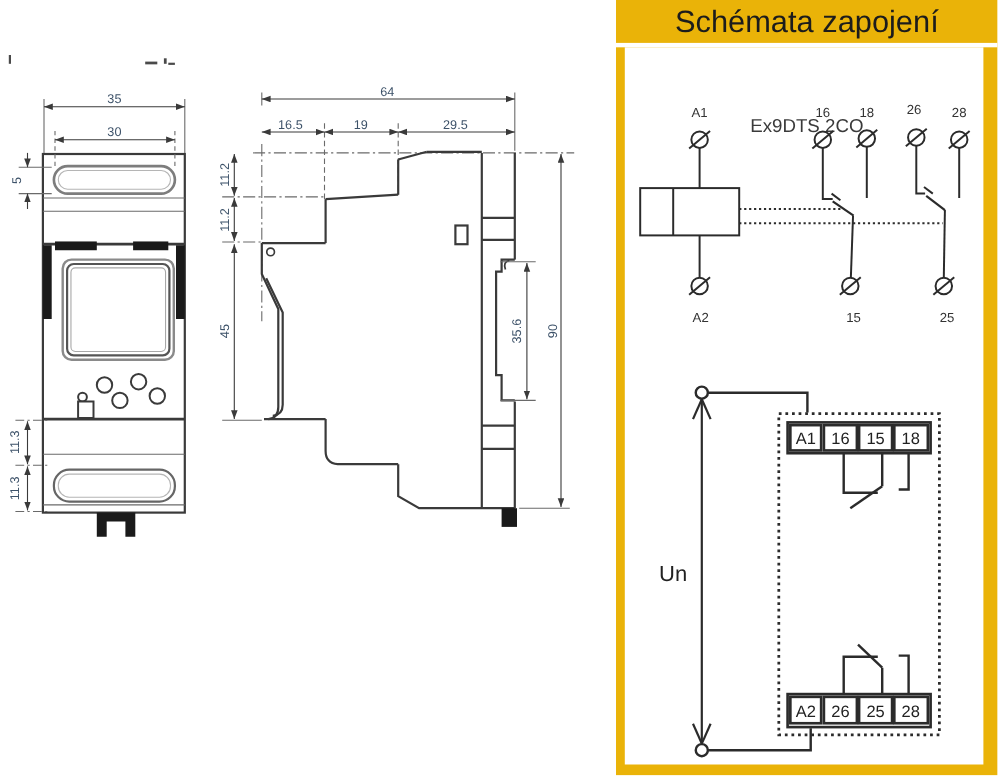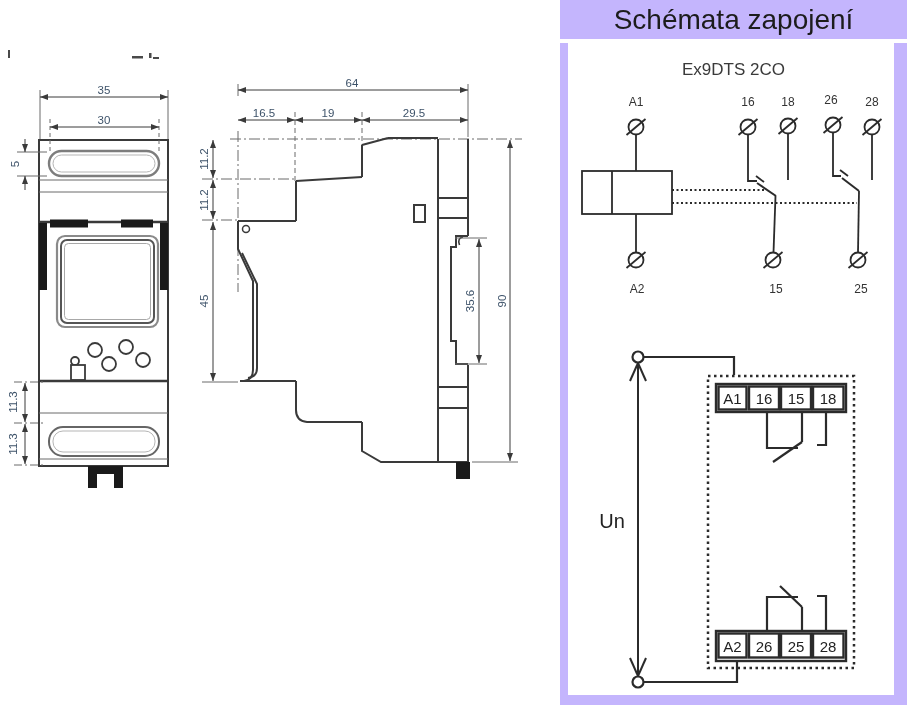--- a/index.html
+++ b/index.html
@@ -3,26 +3,26 @@
 <meta charset="utf-8">
 <style>
   html,body{margin:0;padding:0;background:#fff;}
   #stage{position:relative;width:907px;height:705px;overflow:hidden;background:#fff;
          font-family:"Liberation Sans",sans-serif;}
   #drawing-area{position:absolute;left:0;top:0;}
   .dimtxt{font-family:"Liberation Sans",sans-serif;font-size:11.5px;fill:#3d5269;}
   .outline{stroke:#3a3a3a;stroke-width:2;fill:none;}
   .thin{stroke:#6a6a6a;stroke-width:1;fill:none;}
   .dimline{stroke:#3a3a3a;stroke-width:1;fill:none;}
-  #schema-panel{position:absolute;left:560px;top:0;width:347px;height:705px;background:#c4b5fd;}
+  #schema-panel{position:absolute;left:560px;top:0;width:347px;height:705px;background:#eab308;}
   .panel-header{position:absolute;left:0;top:0;width:100%;height:39px;display:flex;
                 align-items:center;justify-content:center;font-size:28px;color:#1c1c1c;}
   .panel-gap{position:absolute;left:0;top:39px;width:100%;height:4px;background:#ffffff;}
   .panel-white{position:absolute;left:8px;right:13px;top:43px;bottom:10px;background:#ffffff;}
-  .diag-title{position:absolute;left:0;width:100%;text-align:center;font-size:17px;color:#3a3a3a;}
+  .diag-title{position:absolute;left:0;width:100%;text-align:center;font-size:17px;color:#3a3a3a;margin-top:45px;}
   .dsvg{position:absolute;left:0;}
   .dlabel{font-family:"Liberation Sans",sans-serif;font-size:12px;fill:#333;}
   .dbox{font-family:"Liberation Sans",sans-serif;font-size:15px;fill:#222;}
   .unlbl{font-family:"Liberation Sans",sans-serif;font-size:20px;fill:#222;}
   .wire{stroke:#2b2b2b;stroke-width:2.2;fill:none;}
   .wire2{stroke:#2b2b2b;stroke-width:2;fill:none;}
   .frag{fill:#4a4a4a;}
 </style>
 </head>
 <body>

